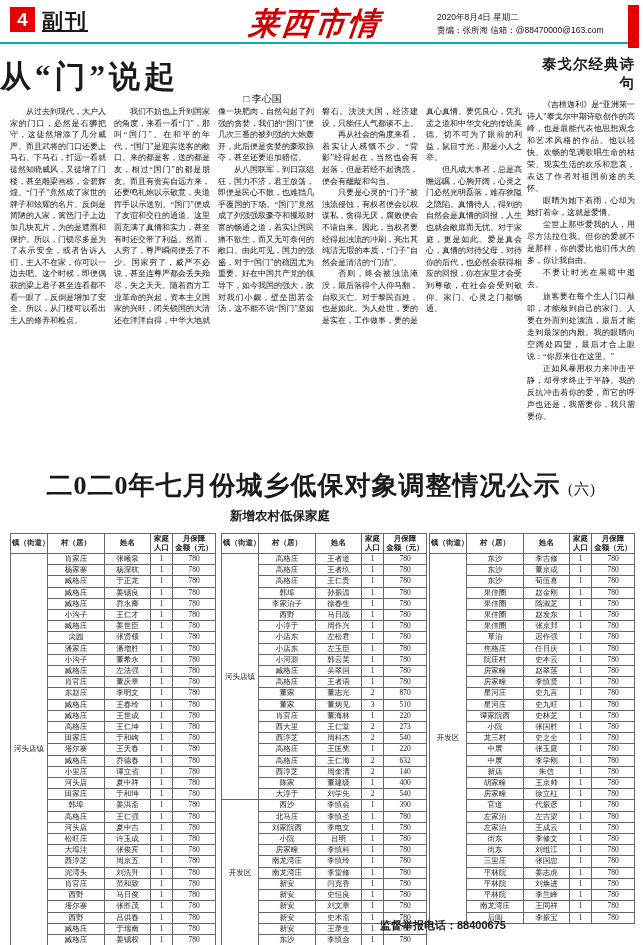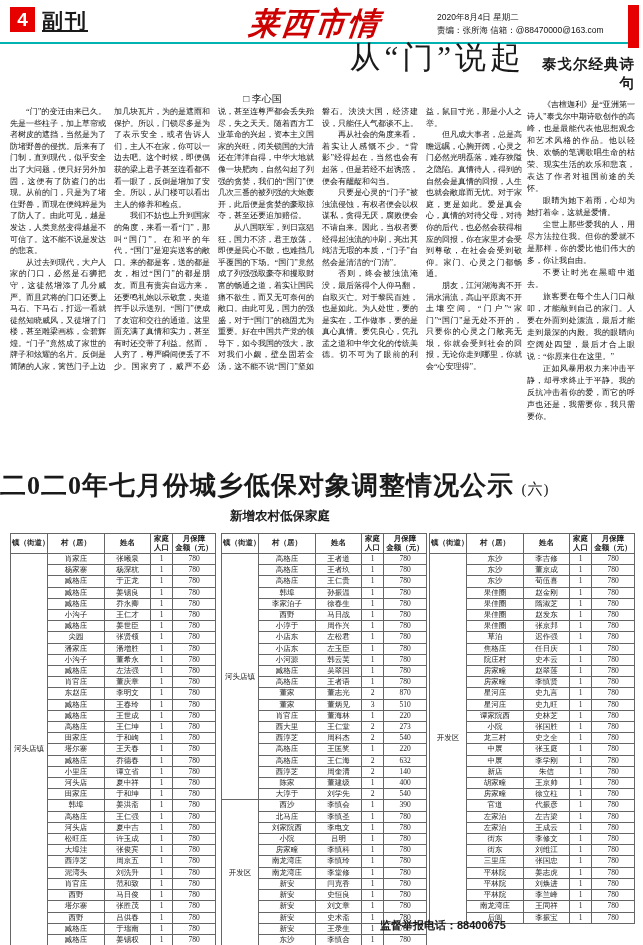--- a/index.html
+++ b/index.html
@@ -17,38 +17,38 @@
     font-weight:bold; font-size:21px; letter-spacing:2px;text-decoration:underline; }
   .masthead { position:absolute; left:190px; top:3px; width:250px; text-align:center;
     color:#cc0000; font-weight:bold; font-style:italic; font-size:31px;
     font-family:"DejaVu Serif", serif; transform:skewX(-6deg); letter-spacing:2px; }
   .header-meta { position:absolute; left:437px; top:11px; font-size:8.5px;
     font-family:"Liberation Sans",sans-serif; line-height:1.5; color:#111; }
   .red-bar { position:absolute; left:628px; top:5px; width:11px; height:43px; background:#e60000; }
   .cyan-rule { position:absolute; left:0; top:42px; width:628px; height:2px; background:#00b3b3; }
 
   
-  .article-title { position:absolute; left:0px; top:37px; width:525px; text-align:right;
-    font-size:31px; font-weight:normal; letter-spacing:4px; font-family:"Liberation Serif",serif; }
+  .article-title { position:absolute; left:0px; top:56px; width:525px; text-align:left;
+    font-size:31px; font-weight:bold; letter-spacing:4px; font-family:"Liberation Serif",serif; }
   .article-byline { position:absolute; left:0px; top:92px; width:525px; text-align:center;
     font-size:10px; color:#222; }
   .article-body { position:absolute; left:10px; top:106px; width:512px; height:352px;
     column-count:5; column-gap:8px; font-size:8px; line-height:1.45; text-align:justify;
     overflow:hidden; color:#111; }
   .article-body p { text-indent:2em; }
 
   
   .sidebar { position:absolute; left:527px; top:55px; width:108px; height:405px; overflow:hidden; }
   .sidebar-title { font-size:14.5px; font-weight:bold; text-align:right;
     font-family:"Liberation Sans",sans-serif; margin-bottom:6px; letter-spacing:1px; }
   .sidebar-body { font-size:8px; line-height:1.5; text-align:justify; color:#111; }
   .sidebar-body p { text-indent:2em; }
 
   
-  .notice-title { position:absolute; left:0; top:468px; width:596px; text-align:left;
+  .notice-title { position:absolute; left:0; top:468px; width:596px; text-align:right;
     font-size:26px; font-weight:bold; letter-spacing:1px; font-family:"Liberation Serif",serif; }
   .notice-title .suffix { font-size:15px; font-weight:normal; }
   .notice-subtitle { position:absolute; left:0; top:508px; width:560px; text-align:center;
     font-size:12.5px; font-weight:bold; font-family:"Liberation Sans",sans-serif; }
 
   table.lb { position:absolute; top:533px; width:205px; border-collapse:collapse;
     table-layout:fixed; font-size:7.5px; }
   table.lb th, table.lb td { border:1px solid #666; text-align:center; vertical-align:middle;
     padding:0 1px; overflow:hidden; white-space:nowrap; }
   table.lb th { font-weight:bold; height:20px; line-height:1.15; }
@@ -73,29 +73,27 @@
   <div class="header-meta">
     <div>2020年8月4日 星期二</div>
     <div>责编：张所海 信箱：@88470000@163.com</div>
   </div>
   <div class="red-bar"></div>
   <div class="cyan-rule"></div>
 
   <div class="article-title">从“门”说起</div>
   <div class="article-byline">□ 李心国</div>
   <div class="article-body">
-      <p>“门”的变迁由来已久。先是一些柱子，加上草帘或者树皮的遮挡，当然是为了防堵野兽的侵扰。后来有了门制，直到现代，似乎安全出了大问题，便只好另外加固，这便有了防盗门的出现。从前的门，只是为了堵住野兽，而现在便纯粹是为了防人了。由此可见，越是发达，人类竟然变得越是不可信了。这不能不说是发达的悲哀。</p>
       <p>从过去到现代，大户人家的门口，必然是石狮把守，这徒然增添了几分威严。而且武将的门口还要上马石、下马石，打远一看就徒然知晓威风，又徒增了门楼，甚至雕梁画栋，金碧辉煌。“门子”竟然成了家世的牌子和炫耀的名片。反倒是简陋的人家，篱笆门子上边加几块瓦片，为的是遮雨和保护。所以，门锁尽多是为了表示安全，或者告诉人们，主人不在家，你可以一边去吧。这个时候，即便偶获的梁上君子甚至连看都不看一眼了，反倒是增加了安全。所以，从门楼可以看出主人的修养和检点。</p>
       <p>我们不妨也上升到国家的角度，来看一看“门”，那叫“国门”。在和平的年代，“国门”是迎宾送客的敞口。来的都是客，送的都是友，相过“国门”的都是朋友。而且有贵宾自远方来，还要鸣礼炮以示敬意，夹道挥手以示送别。“国门”便成了友谊和交往的通道。这里面充满了真情和实力，甚至有时还交带了利益。然而，人穷了，尊严瞬间便丢了不少。国家穷了，威严不必说，甚至连尊严都会丢失殆尽，失之天天。随着西方工业革命的兴起，资本主义国家的兴旺，闭关锁国的大清还在洋洋自得，中华大地就像一块肥肉，自然勾起了列强的贪婪，我们的“国门”便几次三番的被列强的大炮轰开，此后便是贪婪的豪取掠夺，甚至还要追加赔偿。</p>
       <p>从八国联军，到日寇猖狂，国力不济，君王放荡，即便是民心不散，也难挡几乎覆国的下场。“国门”竟然成了列强强取豪夺和攫取财富的畅通之道，着实让国民痛不欲生，而又无可奈何的敞口。由此可见，国力的强盛，对于“国门”的稳固尤为重要。好在中国共产党的领导下，如今我国的强大，敌对我们小觑，壁垒固若金汤，这不能不说“国门”坚如磐石。泱泱大国，经济建设，只能任人气都谈不上。</p>
       <p>再从社会的角度来看，着实让人感慨不少。“背影”经得起在，当然也会有起落，但是若经不起诱惑，便会有龌龊和勾当。</p>
       <p>只要是心灵的“门子”被浊流侵蚀，有权者便会以权谋私，贪得无厌，腐败便会不请自来。因此，当权者要经得起浊流的冲刷，亮出其纯洁无瑕的本质，“门子”自然会是清洁的“门清”。</p>
       <p>否则，终会被浊流淹没，最后落得个人仰马翻，自取灭亡。对于黎民百姓，也是如此。为人处世，要的是实在，工作做事，要的是真心真情。要凭良心，凭孔孟之道和中华文化的传统美德。切不可为了眼前的利益，鼠目寸光，那是小人之举。</p>
       <p>但凡成大事者，总是高瞻远瞩，心胸开阔，心灵之门必然光明磊落，难存狭隘之隐陷。真情待人，得到的自然会是真情的回报，人生也就会敞扉而无忧。对于家庭，更是如此。爱是真会心，真情的对待父母，对待你的后代，也必然会获得相应的回报，你在家里才会受到尊敬，在社会会受到敬仰。家门、心灵之门都畅通。</p>
-      <p>朋友，江河湖海离不开涓水涓流，高山平原离不开土壤空间。“门户”“家门”“国门”是无处不开的，只要你的心灵之门敞亮无垠，你就会受到社会的回报，无论你走到哪里，你就会“心安理得”。</p>
     </div>
 
   <div class="sidebar">
     <div class="sidebar-title">泰戈尔经典诗句</div>
     <div class="sidebar-body">
         <p>《吉檀迦利》是“亚洲第一诗人”泰戈尔中期诗歌创作的高峰，也是最能代表他思想观念和艺术风格的作品。他以轻快、欢畅的笔调歌唱生命的枯荣、现实生活的欢乐和悲哀，表达了作者对祖国前途的关怀。</p>
         <p>眼睛为她下着雨，心却为她打着伞，这就是爱情。</p>
         <p>尘世上那些爱我的人，用尽方法拉住我。但你的爱就不是那样，你的爱比他们伟大的多，你让我自由。</p>
         <p>不要让时光在黑暗中逝去。</p>
         <p>旅客要在每个生人门口敲叩，才能敲到自己的家门。人要在外面到处漂流，最后才能走到最深的内殿。我的眼睛向空阔处四望，最后才合上眼说：“你原来住在这里。”</p>

